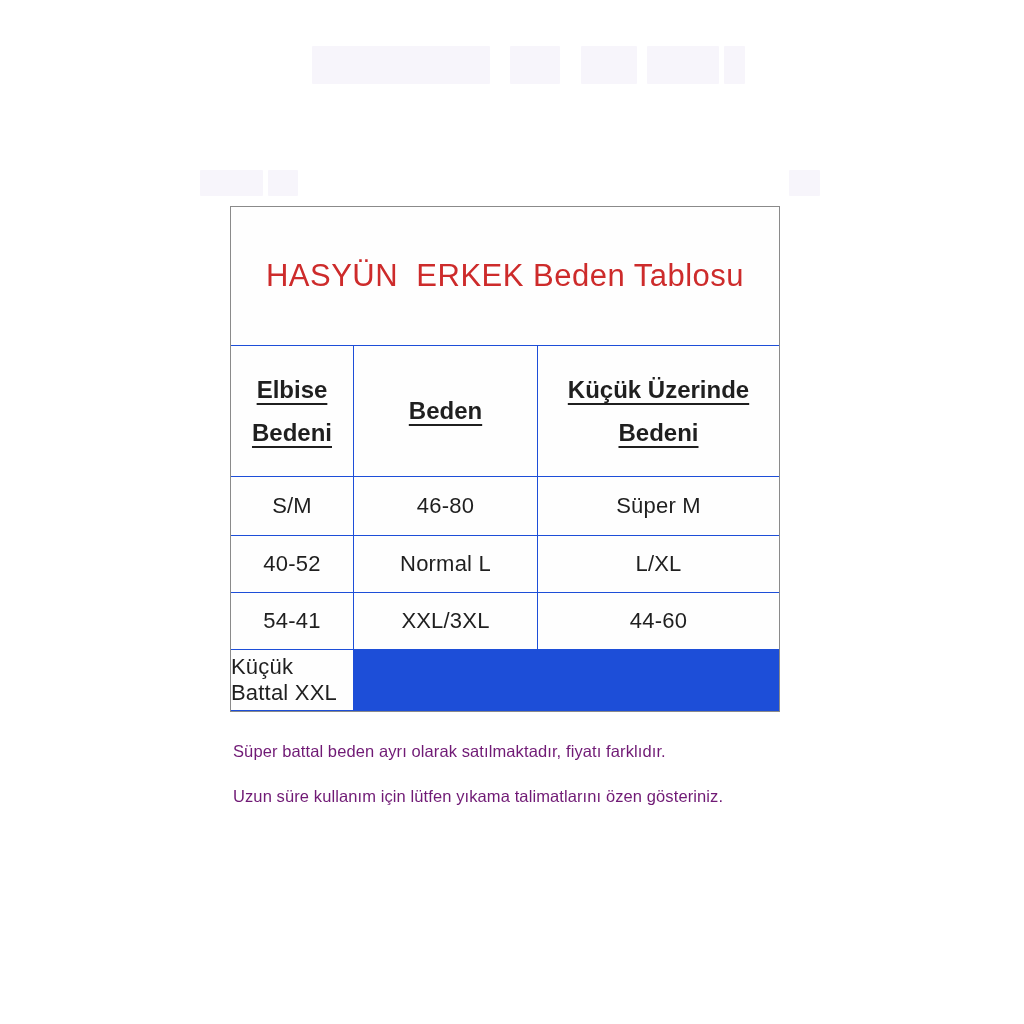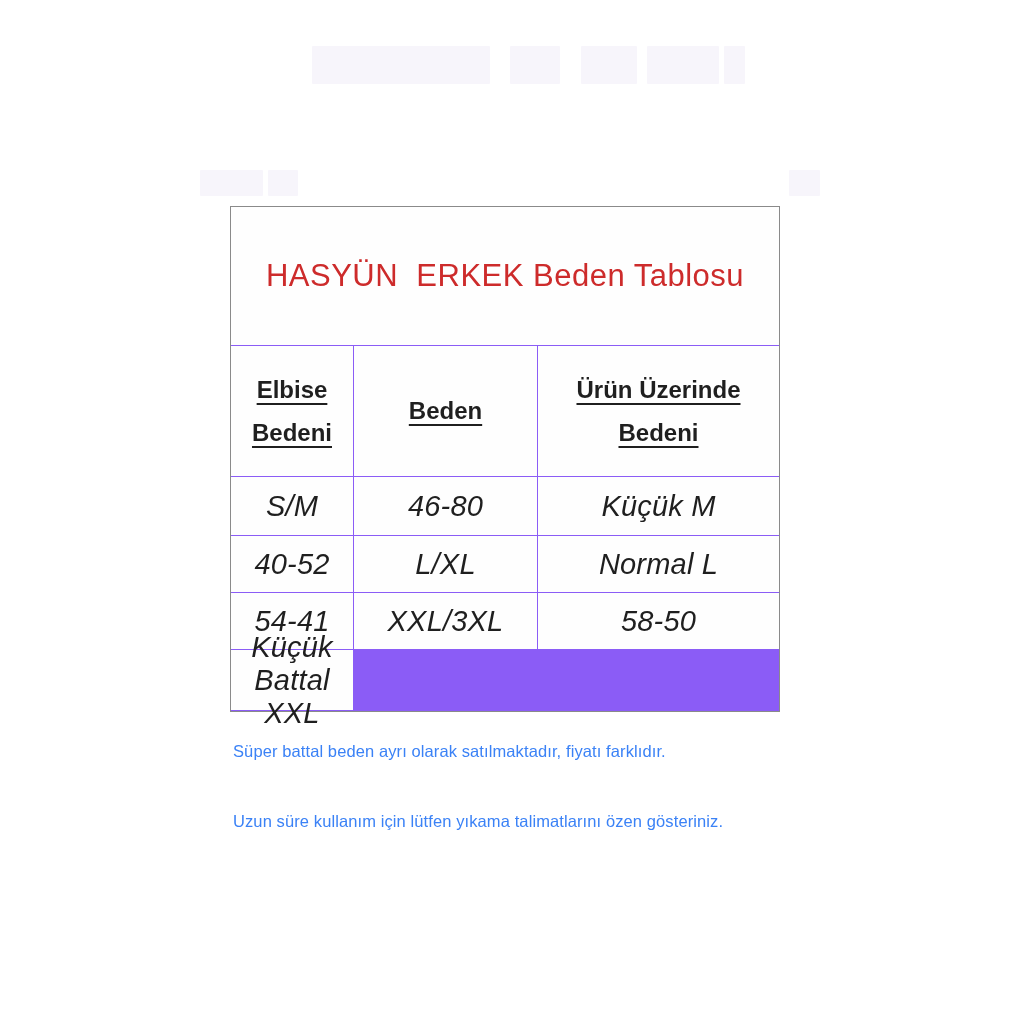--- a/index.html
+++ b/index.html
@@ -23,27 +23,26 @@
     border-radius: 1px;
   }
 
   
   .size-table {
     position: absolute;
     left: 230px;
     top: 206px;
     width: 548px;
     height: 504px;
-    background: #8b5cf6;            
+    background: #1d4ed8;            
     border: 1px solid #8a8a8a;
     display: grid;
     grid-template-columns: 122px 183px 241px;
     grid-template-rows: 138px 130px 58px 56px 56px 60px;
     grid-gap: 1px;
-    text-align: center;
   }
   .cell {
     background: #fefefe;
     display: flex;
     align-items: center;
     justify-content: center;
     color: #1f1f1f;
   }
   .title-cell {
     grid-column: 1 / span 3;
@@ -64,37 +63,36 @@
     gap: 15px;
     font-weight: 700;
     font-size: 24px;
   }
   .header-line {
     text-decoration: underline;
     text-decoration-thickness: 2px;
     text-underline-offset: 5px;
   }
   .data-cell {
-    font-size: 29px;
+    font-size: 22px;
     font-weight: 400;
     letter-spacing: 0.2px;
-    font-style: italic;
   }
 
   
   .note {
     position: absolute;
     left: 233px;
-    color: #3b82f6;
+    color: #701a75;
     font-size: 16.5px;
     letter-spacing: 0.1px;
     white-space: nowrap;
   }
   .note-1 { top: 742px; }
-  .note-2 { top: 812px; }
+  .note-2 { top: 787px; }
 </style>
 </head>
 <body>
 
 <div class="page">
 
   <div class="ghost" style="left:312px; top:46px;  width:178px; height:38px;"></div>
   <div class="ghost" style="left:510px; top:46px;  width:50px;  height:38px;"></div>
   <div class="ghost" style="left:581px; top:46px;  width:56px;  height:38px;"></div>
   <div class="ghost" style="left:647px; top:46px;  width:72px;  height:38px;"></div>
@@ -110,36 +108,36 @@
     </div>
 
     <div class="cell header-cell">
       <span class="header-line">Elbise</span>
       <span class="header-line">Bedeni</span>
     </div>
     <div class="cell header-cell">
       <span class="header-line">Beden</span>
     </div>
     <div class="cell header-cell">
-      <span class="header-line">Ürün Üzerinde</span>
+      <span class="header-line">Küçük Üzerinde</span>
       <span class="header-line">Bedeni</span>
     </div>
 
     <div class="cell data-cell">S/M</div>
     <div class="cell data-cell">46-80</div>
-    <div class="cell data-cell">Küçük M</div>
+    <div class="cell data-cell">Süper M</div>
 
     <div class="cell data-cell">40-52</div>
+    <div class="cell data-cell">Normal L</div>
+
     <div class="cell data-cell">L/XL</div>
-
-    <div class="cell data-cell">Normal L</div>
     <div class="cell data-cell">54-41</div>
 
     <div class="cell data-cell">XXL/3XL</div>
-    <div class="cell data-cell">58-50</div>
+    <div class="cell data-cell">44-60</div>
     <div class="cell data-cell">Küçük Battal XXL</div>
 
   </div>
 
   <div class="note note-1">Süper battal beden ayrı olarak satılmaktadır, fiyatı farklıdır.</div>
   <div class="note note-2">Uzun süre kullanım için lütfen yıkama talimatlarını özen gösteriniz.</div>
 
 </div>
 
 </body></html>

